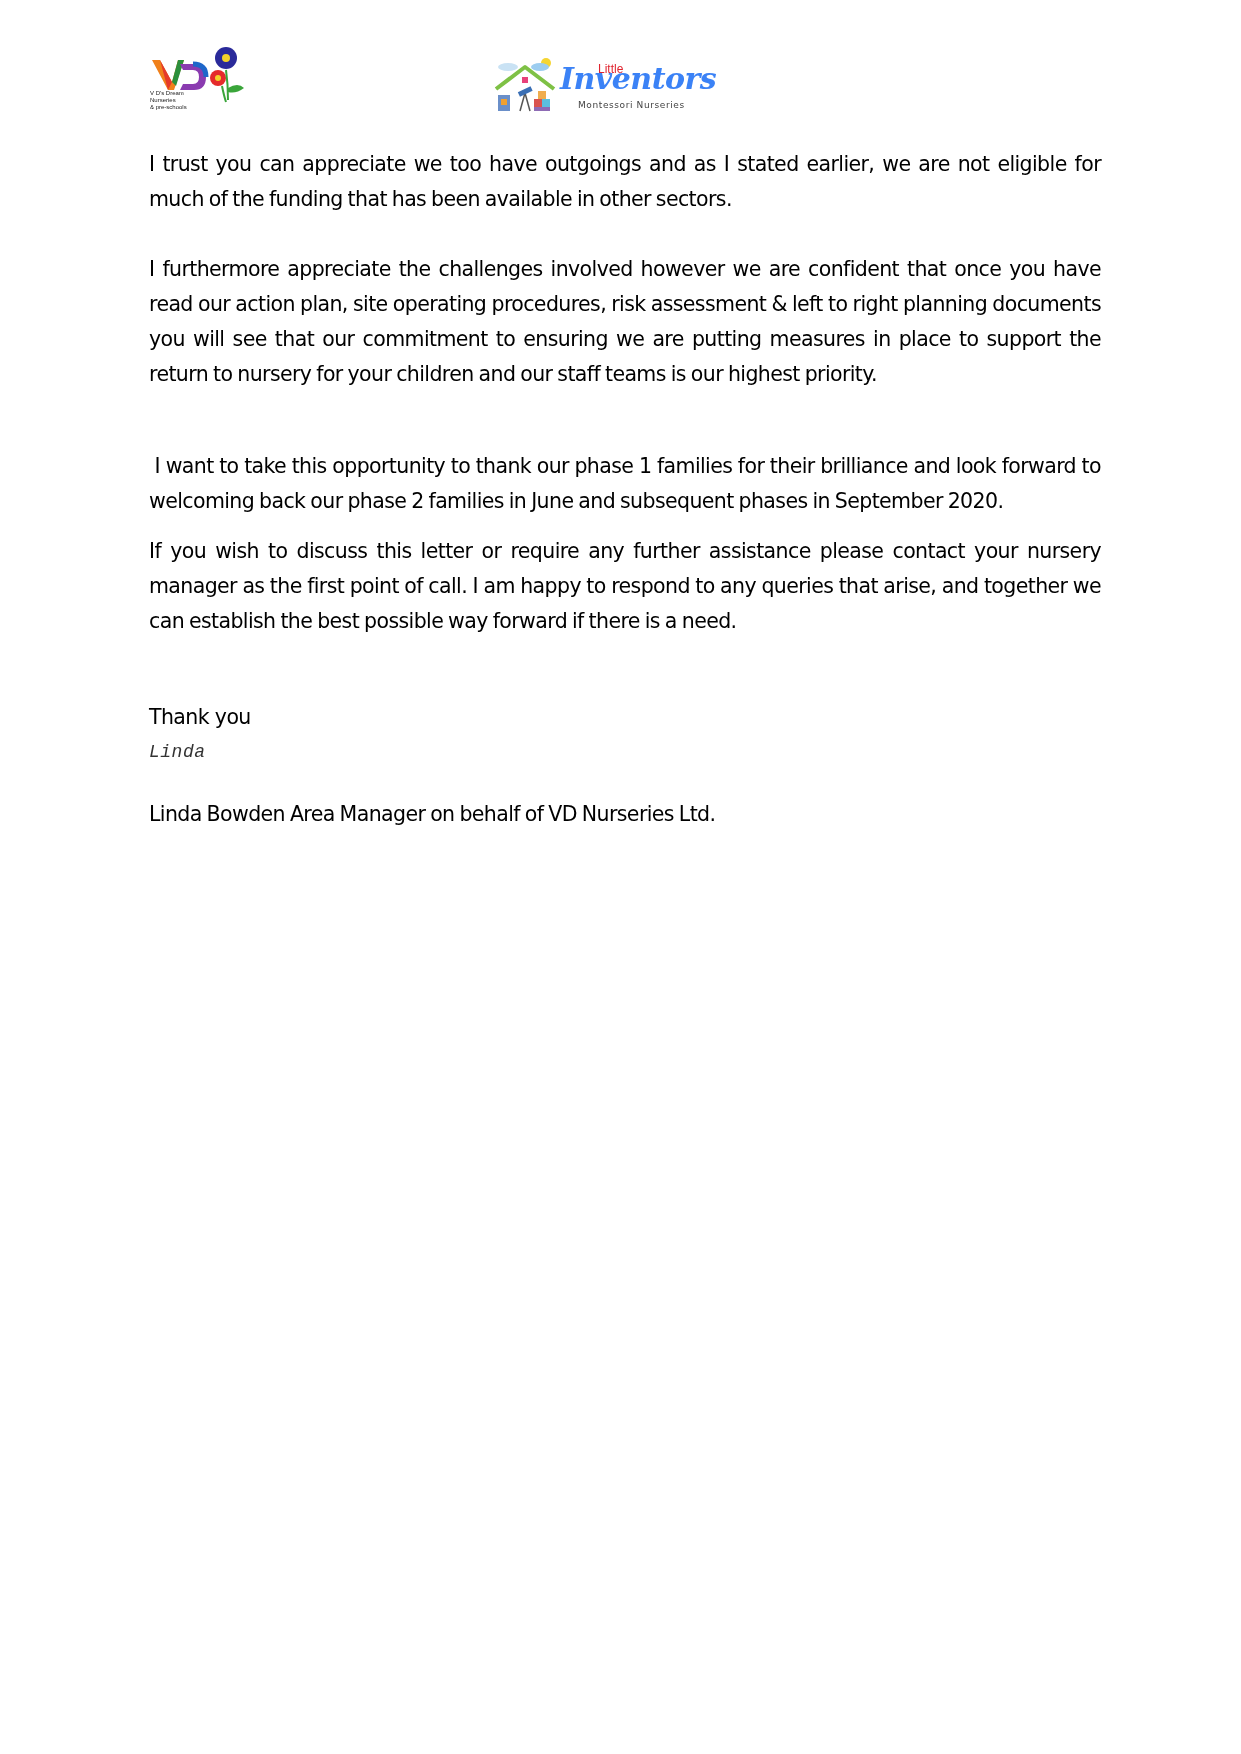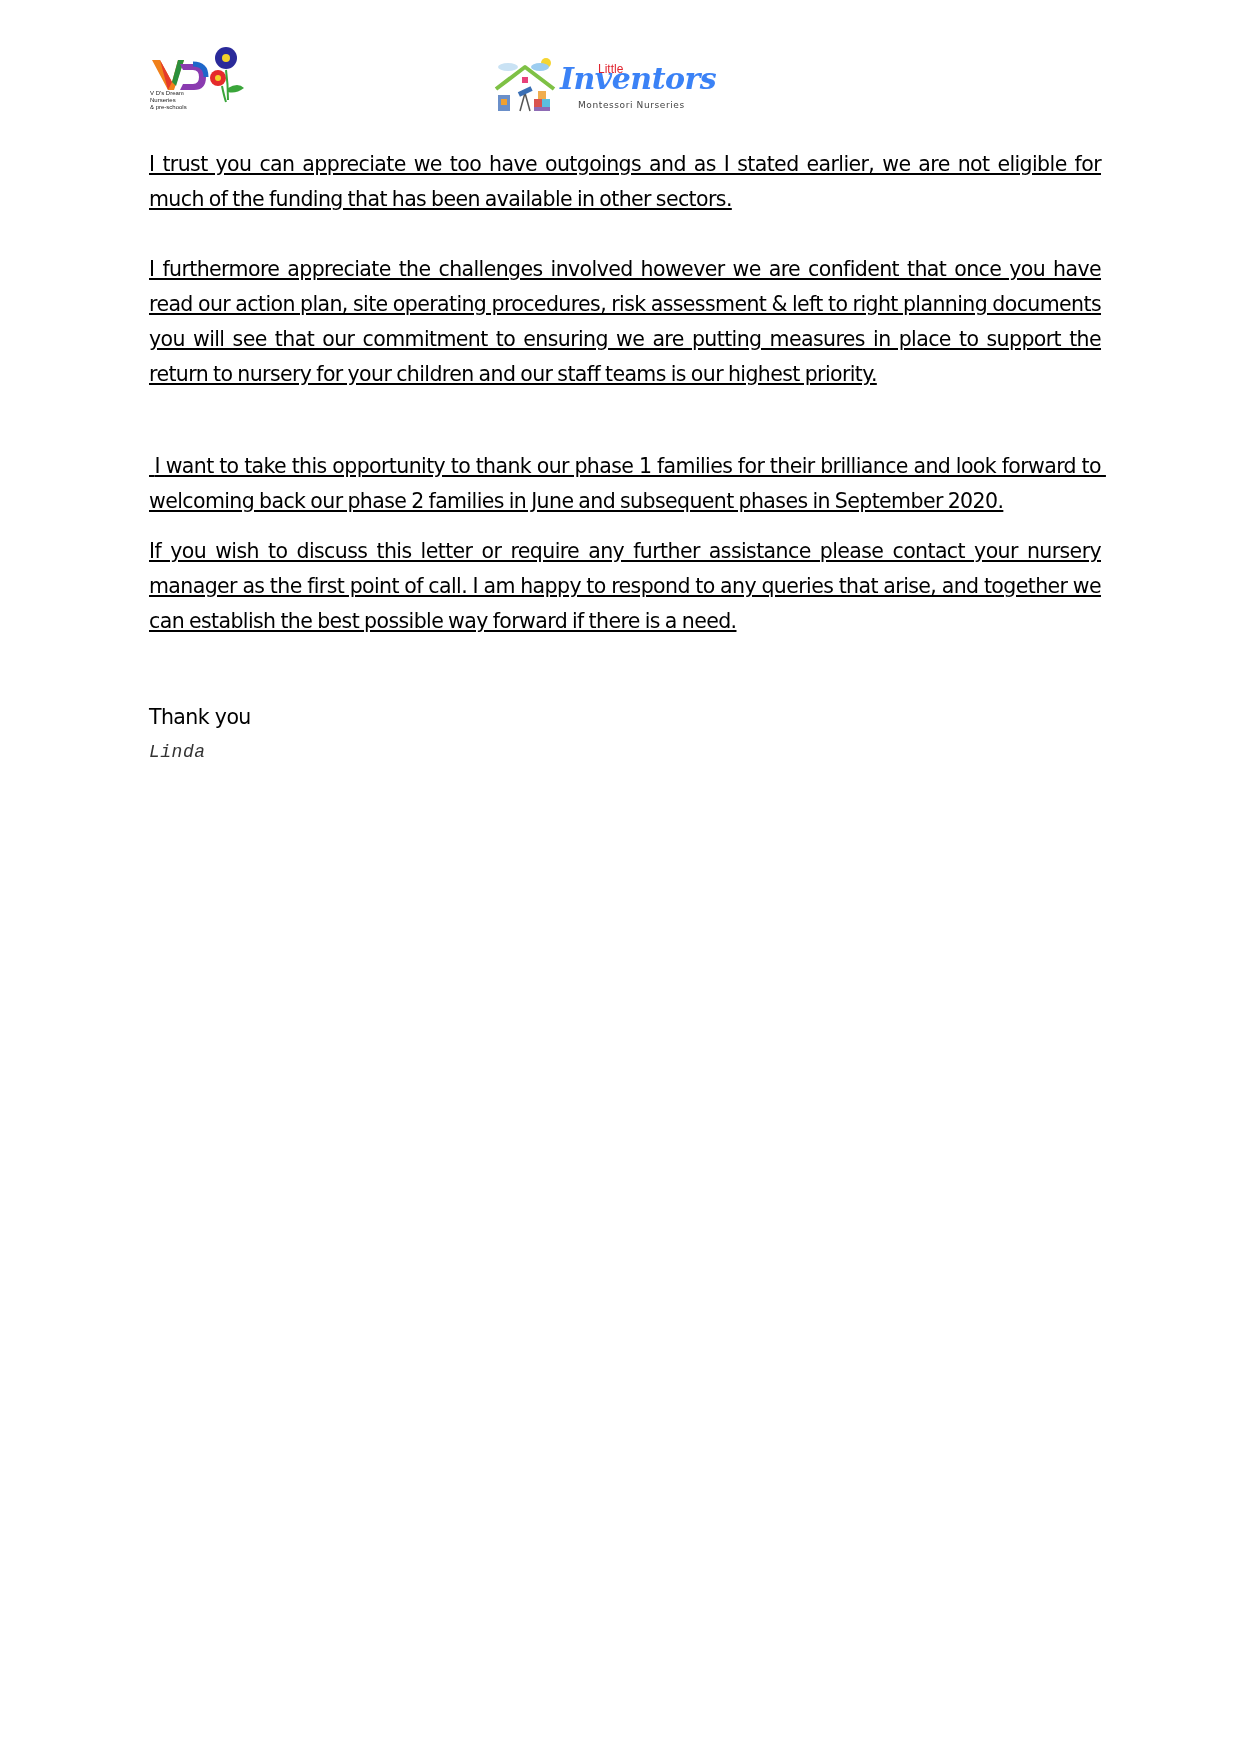--- a/index.html
+++ b/index.html
@@ -11,21 +11,21 @@
   .logo-li { position: absolute; left: 492px; top: 55px; width: 218px; height: 60px; }
 
   .li-text { position: absolute; left: 68px; top: 0; width: 150px; height: 60px; }
   .li-little { position: absolute; left: 38px; top: 7px; font-family: "Liberation Sans", sans-serif; font-weight: normal; font-size: 12px; color: #e0242f; }
   .li-inventors { position: absolute; left: 0; top: 6px; font-family: "DejaVu Serif", serif; font-style: italic; font-weight: bold; font-size: 30px; color: #3b82f6; letter-spacing: -0.5px; }
   .li-montessori { position: absolute; left: 18px; top: 45px; font-family: "DejaVu Sans", sans-serif; font-size: 9px; color: #444; letter-spacing: 0.6px; white-space: nowrap; }
 
   .vd-caption { position: absolute; left: 0; top: 46px; width: 60px; font-family: "Liberation Sans", sans-serif; font-size: 6px; line-height: 7px; color: #222; text-align: left; }
 
   
-  .body-text { position: absolute; left: 149px; width: 952px; font-family: "DejaVu Sans", sans-serif; font-size: 20.5px; line-height: 35px; letter-spacing: -0.6px; word-spacing: -1px; text-align: justify; text-decoration: underline; }
+  .body-text { position: absolute; left: 149px; width: 952px; font-family: "DejaVu Sans", sans-serif; font-size: 20.5px; line-height: 35px; letter-spacing: -0.6px; word-spacing: -1px; text-align: justify; }
   .body-text p { margin: 0; }
   .p1 { top: 147px; }
   .p2 { top: 252px; }
   .p3 { top: 426px; }
   .p4 { top: 534px; }
   .closing { position: absolute; left: 149px; top: 705px; font-size: 20.5px; letter-spacing: -0.6px; text-align: center; }
   .signature { position: absolute; left: 149px; top: 742px; font-family: Liberation Mono, monospace; font-style: italic; font-size: 18px; color: #333; letter-spacing: 0.5px; }
   .signoff { position: absolute; left: 149px; top: 802px; font-size: 20.5px; letter-spacing: -0.6px; word-spacing: -1px; }
 </style>
 </head>
@@ -92,14 +92,15 @@
   </div>
   <div class="body-text p3">
     <p style="white-space: pre-wrap; margin-top: 23px;"> I want to take this opportunity to thank our phase 1 families for their brilliance and look forward to welcoming back our phase 2 families in June and subsequent phases in September 2020.</p>
   </div>
   <div class="body-text p4">
     <p>If you wish to discuss this letter or require any further assistance please contact your nursery manager as the first point of call. I am happy to respond to any queries that arise, and together we can establish the best possible way forward if there is a need.</p>
   </div>
 
   <div class="closing">Thank you</div>
   <div class="signature">Linda</div>
+  <div class="signoff">Linda Bowden Area Manager on behalf of VD Nurseries Ltd.</div>
 
 </div>
 
 </body></html>

